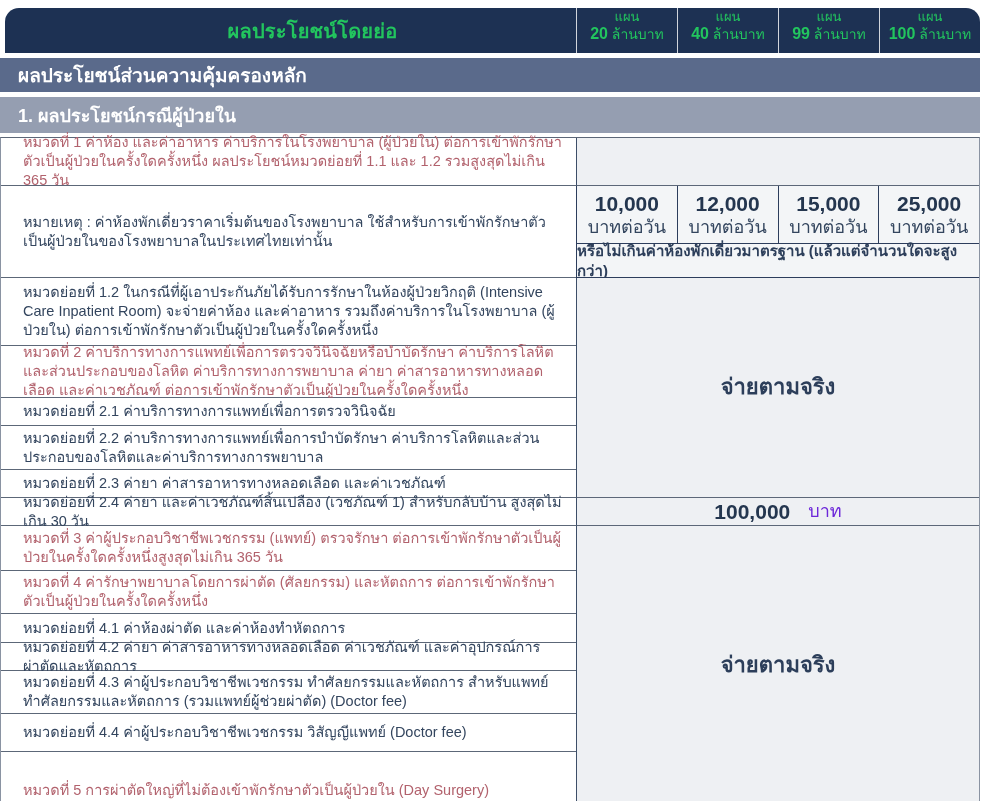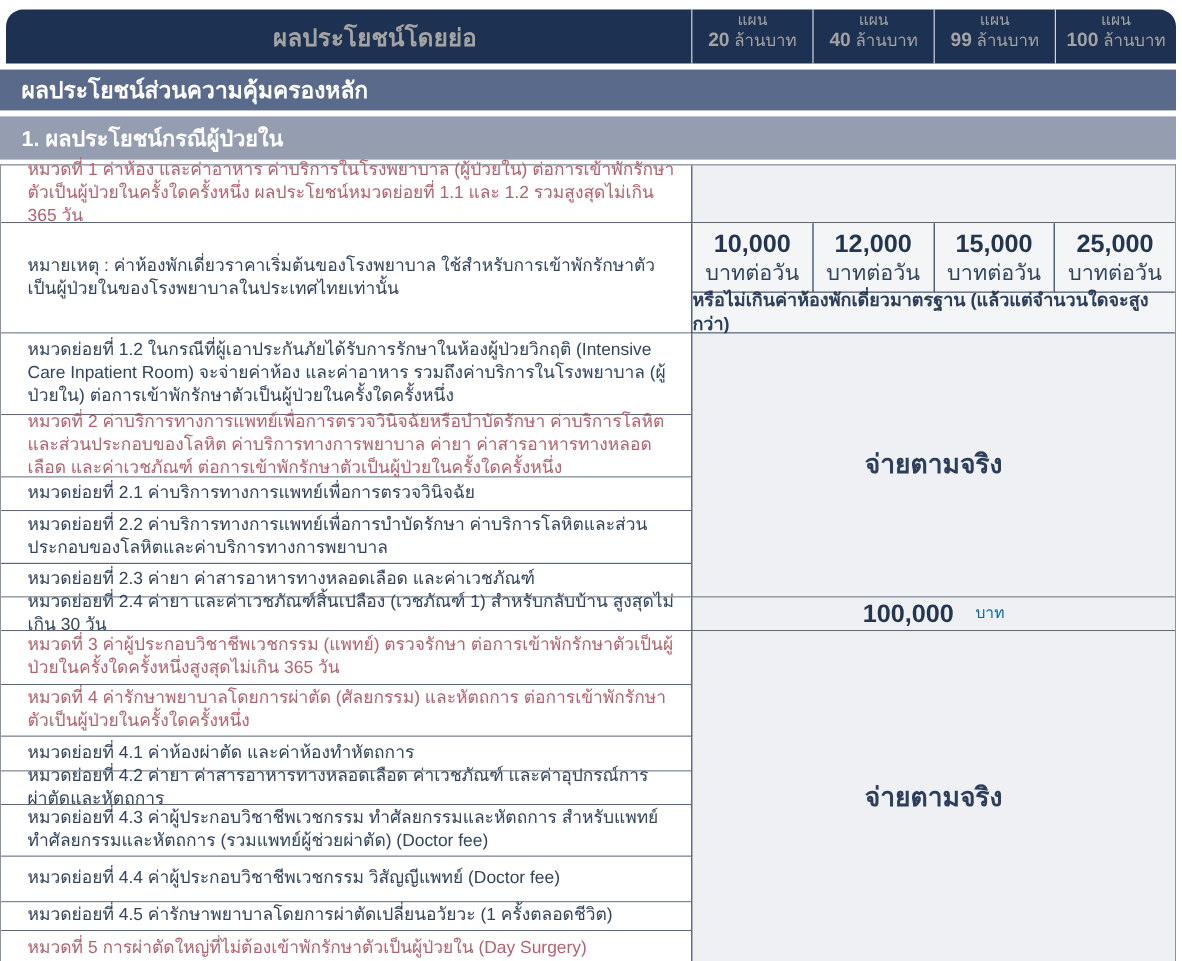--- a/index.html
+++ b/index.html
@@ -8,21 +8,21 @@
     width:985px; height:801px; overflow:hidden;
     font-family:"Liberation Sans","DejaVu Sans",sans-serif;
     -webkit-font-smoothing:antialiased;
   }
   .page { width:985px; height:801px; position:relative; }
 
   
   .header {
     margin:8px 5px 0 5px; width:975px; height:45px;
     background:#1d3153; border-radius:14px 14px 0 0;
-    display:flex; align-items:stretch; color:#a3a3a3;padding-left:44px;
+    display:flex; align-items:stretch; color:#22c55e;padding-left:44px;
   }
   .header-title {
     width:570px; display:flex; align-items:center; justify-content:center;
     font-size:20px; font-weight:bold; letter-spacing:0.2px;
   }
   .plan-cell {
     width:101px; flex:1 0 auto;
     border-left:1px solid rgba(255,255,255,0.8);
     display:flex; flex-direction:column; align-items:center; justify-content:flex-start;
     line-height:1.15; padding-top:2px;
@@ -72,21 +72,21 @@
   .val-unit { font-size:18px; color:#33455e; margin-top:1px; }
 
   .cell-alt {
     grid-column:2 / 6; grid-row:3; background:#f3f5f7;
     border-left:1px solid #2c3d5c; border-bottom:1px solid #2c3d5c;
     display:flex; align-items:center; justify-content:center;
     font-size:15px; font-weight:600; color:#2c3e5a;
   }
   .as-charged { font-size:22px; font-weight:bold; color:#2c3e5a; }
   .limit-amount { font-size:21px; font-weight:bold; color:#24364f; }
-  .limit-unit { font-size:13px; color:#0369a1; margin-left:18px; }
+  .limit-unit { font-size:18px; color:#6d28d9; margin-left:18px; }
 </style>
 </head>
 <body>
 
 <div class="page">
 
   <div class="header">
     <div class="header-title">ผลประโยชน์โดยย่อ</div>
     <div class="plan-cell">
       <span class="plan-prefix">แผน</span>
@@ -122,21 +122,20 @@
     <div class="cell-l" style="grid-row:6">หมวดย่อยที่ 2.1 ค่าบริการทางการแพทย์เพื่อการตรวจวินิจฉัย</div>
     <div class="cell-l" style="grid-row:7">หมวดย่อยที่ 2.2 ค่าบริการทางการแพทย์เพื่อการบำบัดรักษา ค่าบริการโลหิตและส่วนประกอบของโลหิตและค่าบริการทางการพยาบาล</div>
     <div class="cell-l" style="grid-row:8">หมวดย่อยที่ 2.3 ค่ายา ค่าสารอาหารทางหลอดเลือด และค่าเวชภัณฑ์</div>
     <div class="cell-l" style="grid-row:9">หมวดย่อยที่ 2.4 ค่ายา และค่าเวชภัณฑ์สิ้นเปลือง (เวชภัณฑ์ 1) สำหรับกลับบ้าน สูงสุดไม่เกิน 30 วัน</div>
     <div class="cell-l red" style="grid-row:10">หมวดที่ 3 ค่าผู้ประกอบวิชาชีพเวชกรรม (แพทย์) ตรวจรักษา ต่อการเข้าพักรักษาตัวเป็นผู้ป่วยในครั้งใดครั้งหนึ่งสูงสุดไม่เกิน 365 วัน</div>
     <div class="cell-l red" style="grid-row:11">หมวดที่ 4 ค่ารักษาพยาบาลโดยการผ่าตัด (ศัลยกรรม) และหัตถการ ต่อการเข้าพักรักษาตัวเป็นผู้ป่วยในครั้งใดครั้งหนึ่ง</div>
     <div class="cell-l" style="grid-row:12">หมวดย่อยที่ 4.1 ค่าห้องผ่าตัด และค่าห้องทำหัตถการ</div>
     <div class="cell-l" style="grid-row:13">หมวดย่อยที่ 4.2 ค่ายา ค่าสารอาหารทางหลอดเลือด ค่าเวชภัณฑ์ และค่าอุปกรณ์การผ่าตัดและหัตถการ</div>
     <div class="cell-l" style="grid-row:14">หมวดย่อยที่ 4.3 ค่าผู้ประกอบวิชาชีพเวชกรรม ทำศัลยกรรมและหัตถการ สำหรับแพทย์ทำศัลยกรรมและหัตถการ (รวมแพทย์ผู้ช่วยผ่าตัด) (Doctor fee)</div>
     <div class="cell-l" style="grid-row:15">หมวดย่อยที่ 4.4 ค่าผู้ประกอบวิชาชีพเวชกรรม วิสัญญีแพทย์ (Doctor fee)</div>
-    <div class="cell-l" style="grid-row:16">หมวดย่อยที่ 4.5 ค่ารักษาพยาบาลโดยการผ่าตัดเปลี่ยนอวัยวะ (1 ครั้งตลอดชีวิต)</div>
     <div class="cell-l red no-bb" style="grid-row:17">หมวดที่ 5 การผ่าตัดใหญ่ที่ไม่ต้องเข้าพักรักษาตัวเป็นผู้ป่วยใน (Day Surgery)</div>
 
     <div class="cell-r" style="grid-row:1"></div>
 
     <div class="cell-val" style="grid-row:2; grid-column:2">
       <span class="val-amount">10,000</span>
       <span class="val-unit">บาทต่อวัน</span>
     </div>
     <div class="cell-val" style="grid-row:2; grid-column:3">
       <span class="val-amount">12,000</span>

